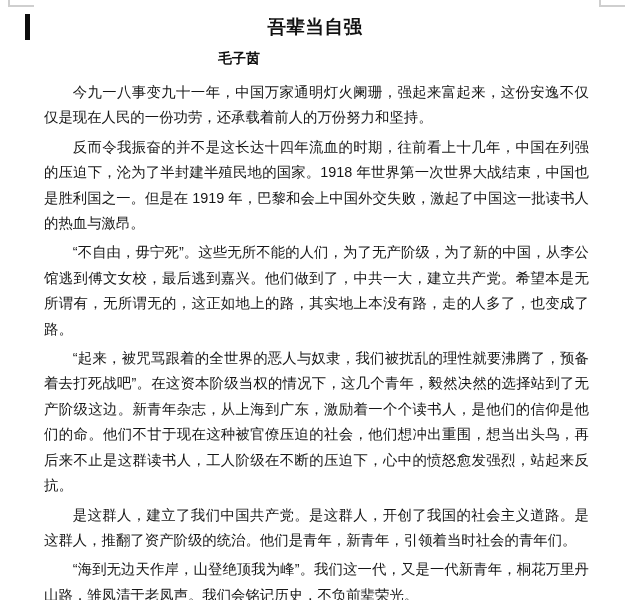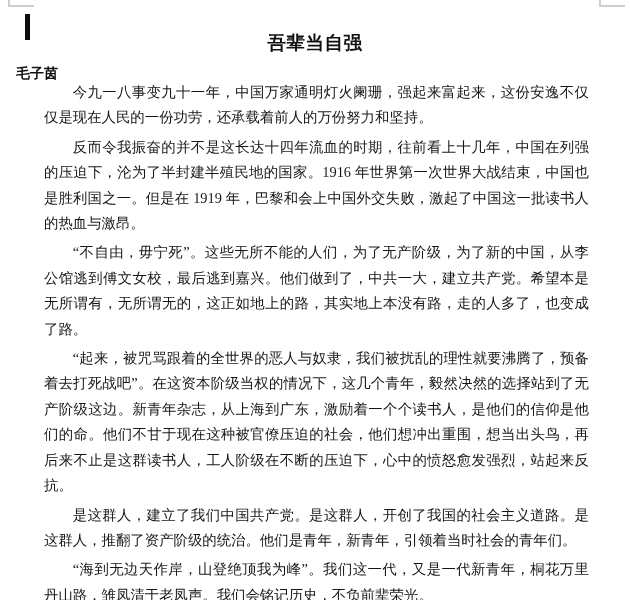--- a/index.html
+++ b/index.html
@@ -55,43 +55,42 @@
   }
 
   
   .page {
     position: absolute;
     left: 0;
     top: 0;
     width: 630px;
     height: 600px;
     box-sizing: border-box;
-    padding: 16px;
-    font-family: Liberation Serif, serif;
+    padding: 0;
   }
 
   .doc-title {
     text-align: center;
     font-size: 18.5px;
     font-weight: bold;
     letter-spacing: 0.5px;
     margin: 0;
     padding-top: 14px;
     line-height: 26px;
     color: #111111;
   }
 
   .doc-author {
     font-size: 14px;
     font-weight: bold;
     line-height: 24px;
     margin: 0;
     padding-top: 6px;
     padding-right: 152px;
-    text-align: left;
+    text-align: center;
     color: #111111;
   }
 
   .body-text {
     margin: 0;
     padding: 0;
     position: absolute;
     left: 40px;
     top: 76px;
     width: 553px;
@@ -117,21 +116,21 @@
   <div class="corner-mark right"></div>
 
   <div class="caret"></div>
 
   <h1 class="doc-title">吾辈当自强</h1>
 
   <div class="doc-author">毛子茵</div>
 
   <div class="body-text">
     <p class="para">今九一八事变九十一年，中国万家通明灯火阑珊，强起来富起来，这份安逸不仅仅是现在人民的一份功劳，还承载着前人的万份努力和坚持。</p>
-    <p class="para">反而令我振奋的并不是这长达十四年流血的时期，往前看上十几年，中国在列强的压迫下，沦为了半封建半殖民地的国家。1916 年世界第一次世界大战结束，中国也是胜利国之一。但是在 1919 年，巴黎和会上中国外交失败，激起了中国这一批读书人的热血与激昂。</p>
+    <p class="para">反而令我振奋的并不是这长达十四年流血的时期，往前看上十几年，中国在列强的压迫下，沦为了半封建半殖民地的国家。1918 年世界第一次世界大战结束，中国也是胜利国之一。但是在 1919 年，巴黎和会上中国外交失败，激起了中国这一批读书人的热血与激昂。</p>
     <p class="para">“不自由，毋宁死”。这些无所不能的人们，为了无产阶级，为了新的中国，从李公馆逃到傅文女校，最后逃到嘉兴。他们做到了，中共一大，建立共产党。希望本是无所谓有，无所谓无的，这正如地上的路，其实地上本没有路，走的人多了，也变成了路。</p>
     <p class="para">“起来，被咒骂跟着的全世界的恶人与奴隶，我们被扰乱的理性就要沸腾了，预备着去打死战吧”。在这资本阶级当权的情况下，这几个青年，毅然决然的选择站到了无产阶级这边。新青年杂志，从上海到广东，激励着一个个读书人，是他们的信仰是他们的命。他们不甘于现在这种被官僚压迫的社会，他们想冲出重围，想当出头鸟，再后来不止是这群读书人，工人阶级在不断的压迫下，心中的愤怒愈发强烈，站起来反抗。</p>
     <p class="para">是这群人，建立了我们中国共产党。是这群人，开创了我国的社会主义道路。是这群人，推翻了资产阶级的统治。他们是青年，新青年，引领着当时社会的青年们。</p>
     <p class="para">“海到无边天作岸，山登绝顶我为峰”。我们这一代，又是一代新青年，桐花万里丹山路，雏凤清于老凤声。我们会铭记历史，不负前辈荣光。</p>
 
   </div>
 
 </div>
 
 </body></html>

